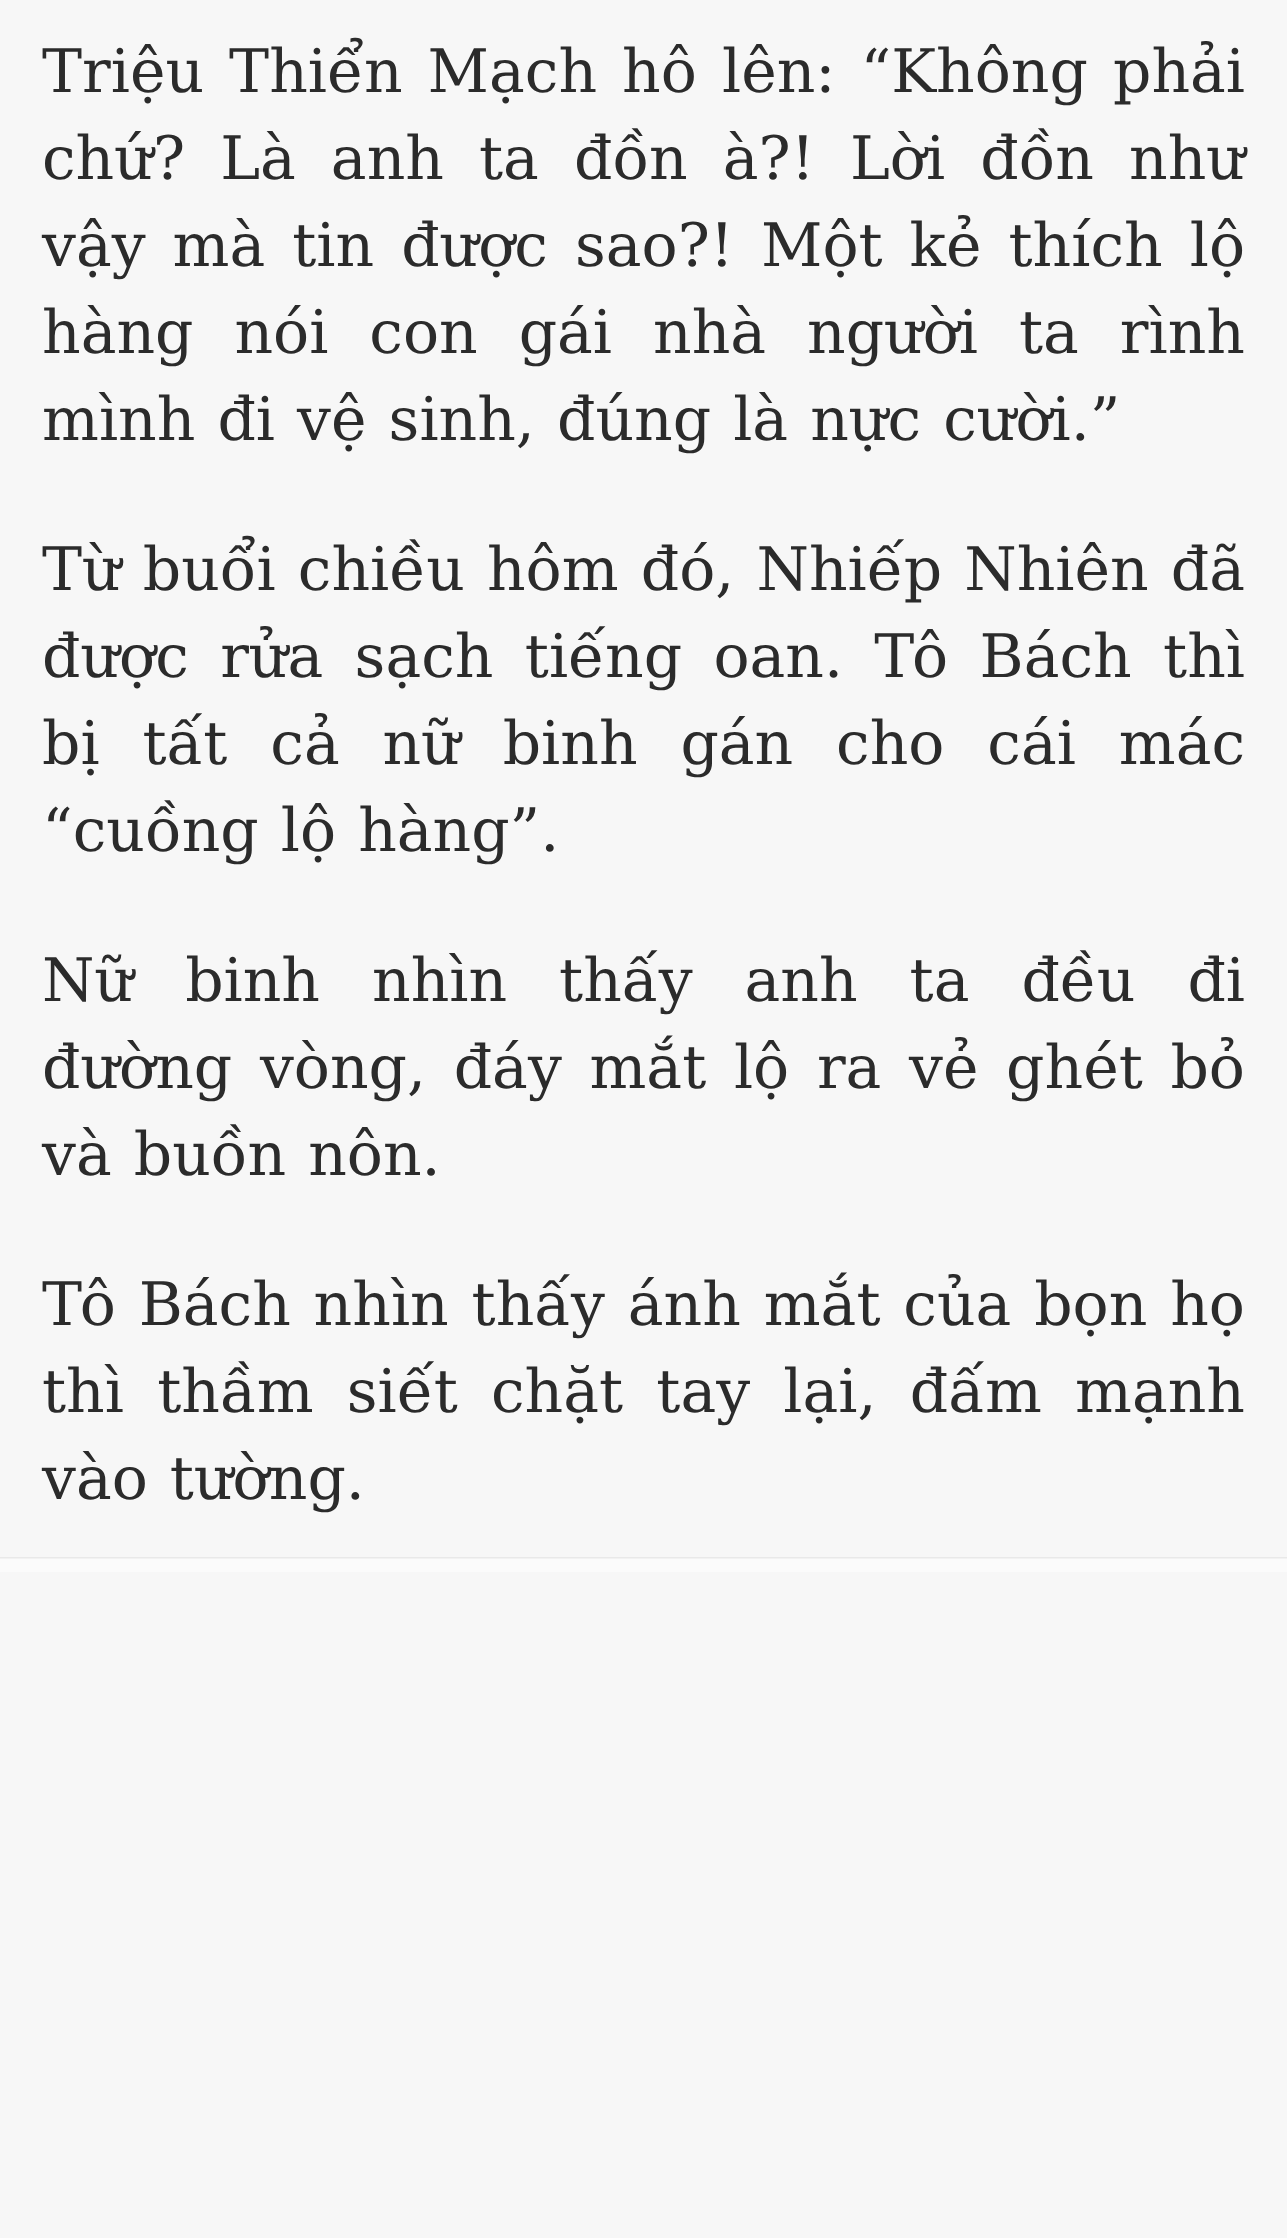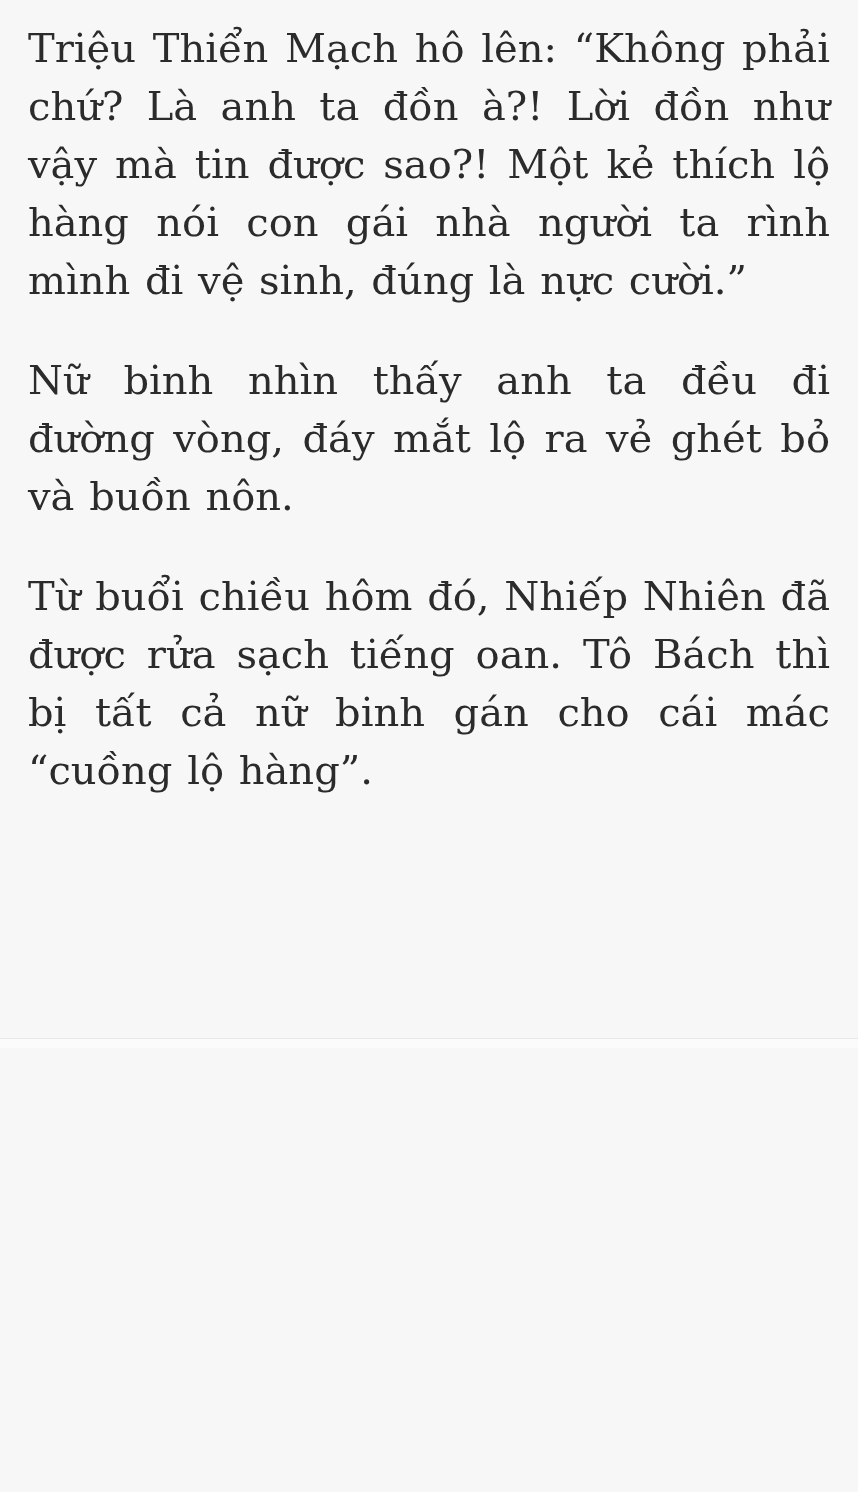--- a/index.html
+++ b/index.html
@@ -43,17 +43,18 @@
     background: #fbfbfb;
     border-top: 1px solid #e9e9e9;
   }
 </style>
 </head>
 <body>
 
 <main class="reader-page">
   <article class="page-text">
     <p>Triệu Thiển Mạch hô lên: “Không phải chứ? Là anh ta đồn à?! Lời đồn như vậy mà tin được sao?! Một kẻ thích lộ hàng nói con gái nhà người ta rình mình đi vệ sinh, đúng là nực cười.”</p>
+    <p>Từ buổi chiều hôm đó, Nhiếp Nhiên đã được rửa sạch tiếng oan. Tô Bách thì bị tất cả nữ binh gán cho cái mác “cuồng lộ hàng”.</p>
     <p>Nữ binh nhìn thấy anh ta đều đi đường vòng, đáy mắt lộ ra vẻ ghét bỏ và buồn nôn.</p>
-    <p>Từ buổi chiều hôm đó, Nhiếp Nhiên đã được rửa sạch tiếng oan. Tô Bách thì bị tất cả nữ binh gán cho cái mác “cuồng lộ hàng”.</p>
+    <p>Tô Bách nhìn thấy ánh mắt của bọn họ thì thầm siết chặt tay lại, đấm mạnh vào tường.</p>
   </article>
   <div class="bottom-bar"></div>
 </main>
 
 </body></html>

